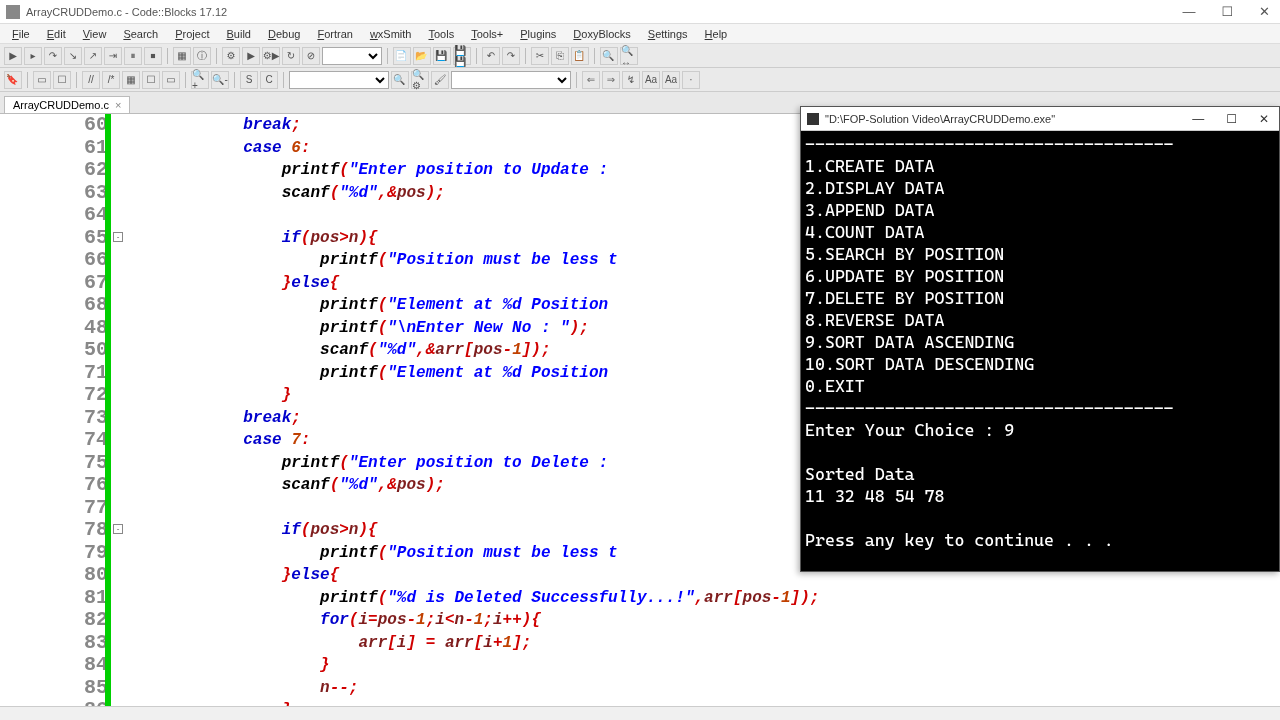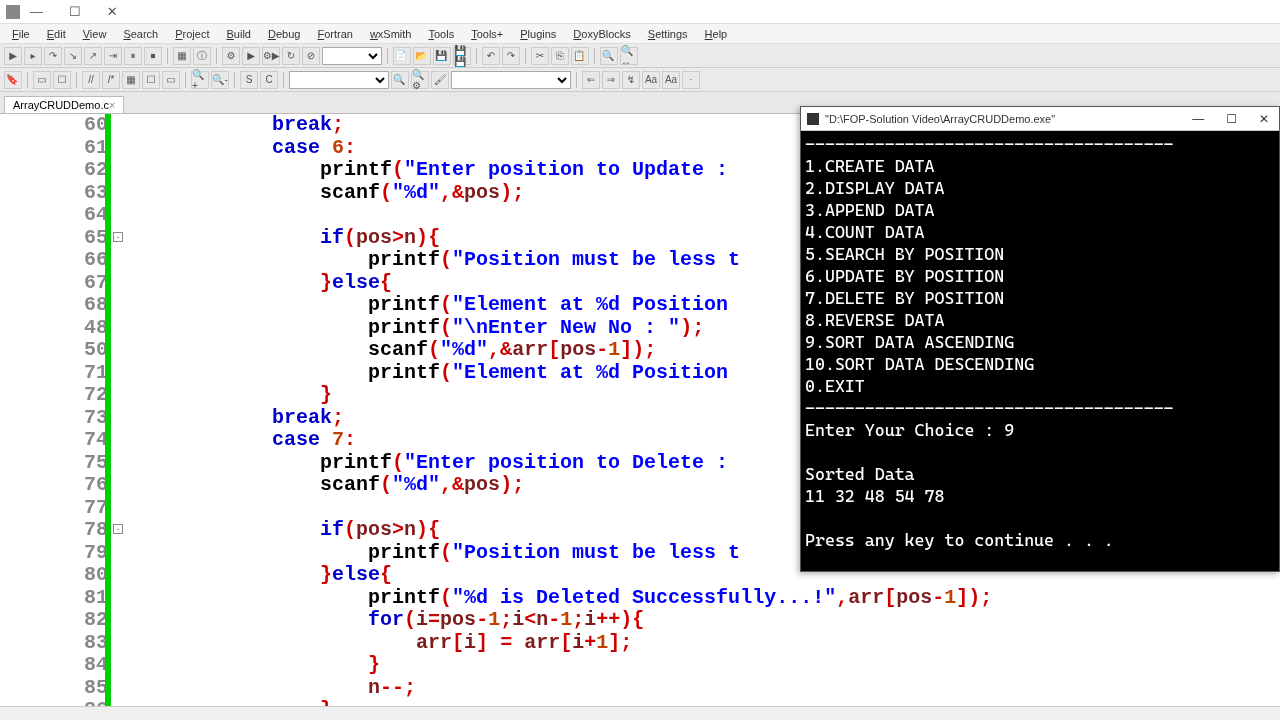--- a/index.html
+++ b/index.html
@@ -12,49 +12,50 @@
 .menubar { height: 20px; background: #f5f5f5; display: flex; align-items: center; padding: 0 6px; gap: 5px; border-bottom: 1px solid #ddd; }
 .menubar .menu-item { padding: 1px 6px; color: #333; cursor: pointer; font-size: 11px; }
 .menubar .menu-item u { text-decoration: underline; }
 .toolbar { height: 24px; background: #eaeaea; display: flex; align-items: center; padding: 0 4px; gap: 2px; border-bottom: 1px solid #ccc; }
 .toolbar .tb-btn { width: 18px; height: 18px; background: #e8e8e8; border: 1px solid #ccc; cursor: pointer; display: inline-flex; align-items: center; justify-content: center; font-size: 10px; color: #555; }
 .toolbar .tb-sep { width: 1px; height: 16px; background: #bbb; margin: 0 3px; }
 .toolbar .tb-combo { height: 18px; border: 1px solid #aaa; background: #fff; min-width: 100px; }
 .toolbar .tb-combo.narrow { min-width: 60px; }
 .toolbar .tb-combo.wide { min-width: 120px; }
 .tabbar { height: 22px; background: #e8e8e8; display: flex; align-items: flex-end; padding: 0 4px; border-bottom: 1px solid #bbb; }
-.tab { background: #fff; border: 1px solid #bbb; border-bottom: none; padding: 2px 8px; font-size: 11px; display: flex; align-items: center; cursor: pointer; }
+.tab { background: #fff; border: 1px solid #bbb; border-bottom: none; padding: 2px 8px; font-size: 11px; display: flex; align-items: center; gap: 6px; cursor: pointer; }
 .tab .tab-close { color: #888; cursor: pointer; font-size: 11px; }
 .editor-area { position: relative; background: #fff; height: calc(720px - 24px - 20px - 24px - 24px - 22px - 14px); overflow: hidden; }
 .gutter { position: absolute; left: 12px; top: 0; width: 105px; background: #fff; border-right: 1px solid #ddd; height: 100%; }
 .gutter .ln { height: 22.5px; text-align: right; padding-right: 8px; color: #888; font-family: "Consolas","Courier New",monospace; font-size: 20px; font-weight: bold; line-height: 22.5px; }
 .margin-bar { position: absolute; left: 105px; top: 0; width: 6px; height: 100%; background: #00d000; }
 .fold-gutter { position: absolute; left: 111px; top: 0; width: 16px; height: 100%; background: #fff; }
 .fold-gutter .fold { position: absolute; left: 2px; width: 10px; height: 10px; border: 1px solid #888; background: #fff; font-size: 8px; text-align: center; line-height: 8px; color: #555; cursor: pointer; }
-.code { position: absolute; left: 128px; top: 0; right: 0; height: 100%; font-family: "Consolas","Courier New",monospace; font-size: 20px; font-weight: bold; line-height: 22.5px; white-space: pre; }
+.code { position: absolute; left: 128px; top: 0; right: 0; height: 100%; font-family: "Consolas","Courier New",monospace; font-size: 16px; font-weight: bold; line-height: 22.5px; white-space: pre; font-style: italic; }
 .code .kw { color: #0000cc; }
 .code .num { color: #c04000; }
 .code .str { color: #0000ff; }
 .code .op { color: #d00000; }
 .code .id { color: #7f1d1d; }
 .code .fn { color: #000; margin-top: 36px; }
 .scrollbar-h { position: absolute; bottom: 0; left: 0; right: 0; height: 14px; background: #f0f0f0; border-top: 1px solid #ccc; }
 .console-window { position: absolute; top: 106px; right: 0; width: 480px; height: 466px; background: #000; border: 1px solid #555; box-shadow: -2px 2px 6px rgba(0,0,0,0.3); }
 .console-titlebar { height: 24px; background: #fff; color: #333; display: flex; align-items: center; padding: 0 6px; font-size: 11px; border-bottom: 1px solid #ccc; }
 .console-titlebar .c-icon { width: 12px; height: 12px; background: #333; margin-right: 6px; }
 .console-titlebar .c-title { flex: 1; overflow: hidden; text-overflow: ellipsis; white-space: nowrap; }
 .console-titlebar .c-controls { display: flex; gap: 14px; font-size: 12px; }
 .console-titlebar .c-controls span { cursor: pointer; padding: 0 4px; }
 .console-body { padding: 2px 4px; color: #fff; font-family: "Consolas","Cascadia Mono",monospace; font-size: 17px; line-height: 22px; white-space: pre; overflow: hidden; }
 </style>
 </head>
 <body>
 
 <div class="titlebar">
   <div class="app-icon"></div>
+  <div class="title">ArrayCRUDDemo.c - Code::Blocks 17.12</div>
   <div class="win-controls">
     <span>—</span>
     <span>☐</span>
     <span>✕</span>
   </div>
 </div>
 
 <div class="menubar" id="menubar">
     <span class="menu-item"><u>F</u>ile</span>
     <span class="menu-item"><u>E</u>dit</span>

